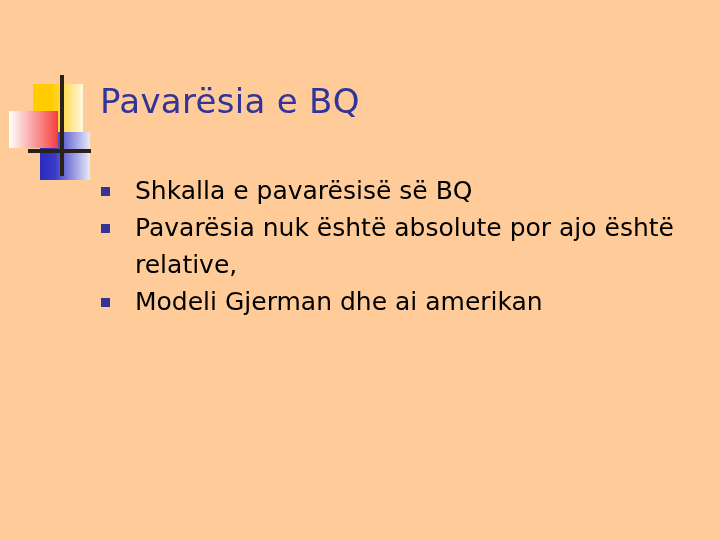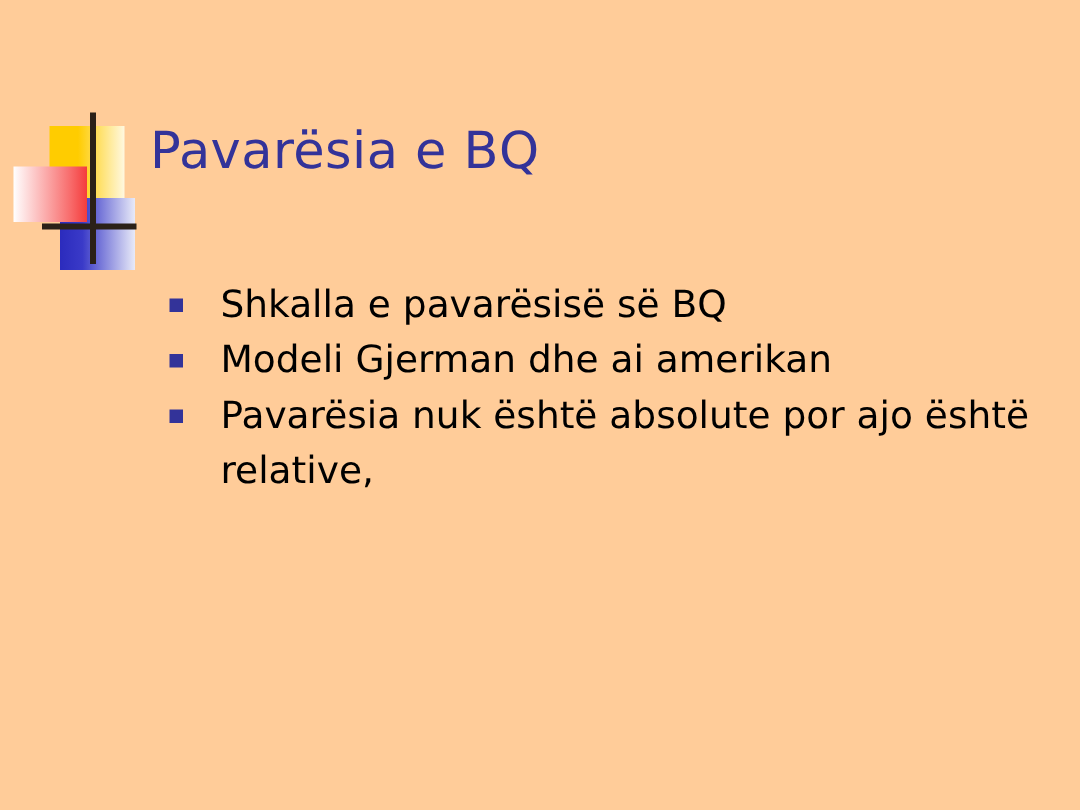--- a/index.html
+++ b/index.html
@@ -94,21 +94,21 @@
     background: linear-gradient(to right, #332b22 0%, #4a3f33 18%, #a89madd 40%, #cfc3ae 55%, #f2e9d4 78%, #fdf6e6 100%);
   }
 
   
   .body-list {
     position: absolute;
     left: 99px;
     top: 172px;
     width: 580px;
     list-style: none;
-    margin: 12px;
+    margin: 0;
     padding: 0;
     color: #000000;
     font-size: 25px;
     line-height: 37px;
   }
   .body-list li {
     position: relative;
     padding-left: 36px;
     margin: 0;
   }
@@ -141,21 +141,21 @@
 
   <div class="title-rule"></div>
 
   <ul class="body-list">
     <li>
       <span class="bullet-square"></span>
       <span class="li-text">Shkalla e pavarësisë së BQ</span>
     </li>
     <li>
       <span class="bullet-square"></span>
-      <span class="li-text">Modeli Gjerman dhe ai amerikan</span>
+      <span class="li-text">Pavarësia nuk është absolute por ajo është relative,</span>
     </li>
     <li>
       <span class="bullet-square"></span>
-      <span class="li-text">Pavarësia nuk është absolute por ajo është relative,</span>
+      <span class="li-text">Modeli Gjerman dhe ai amerikan</span>
     </li>
   </ul>
 
 </div>
 
 </body></html>

